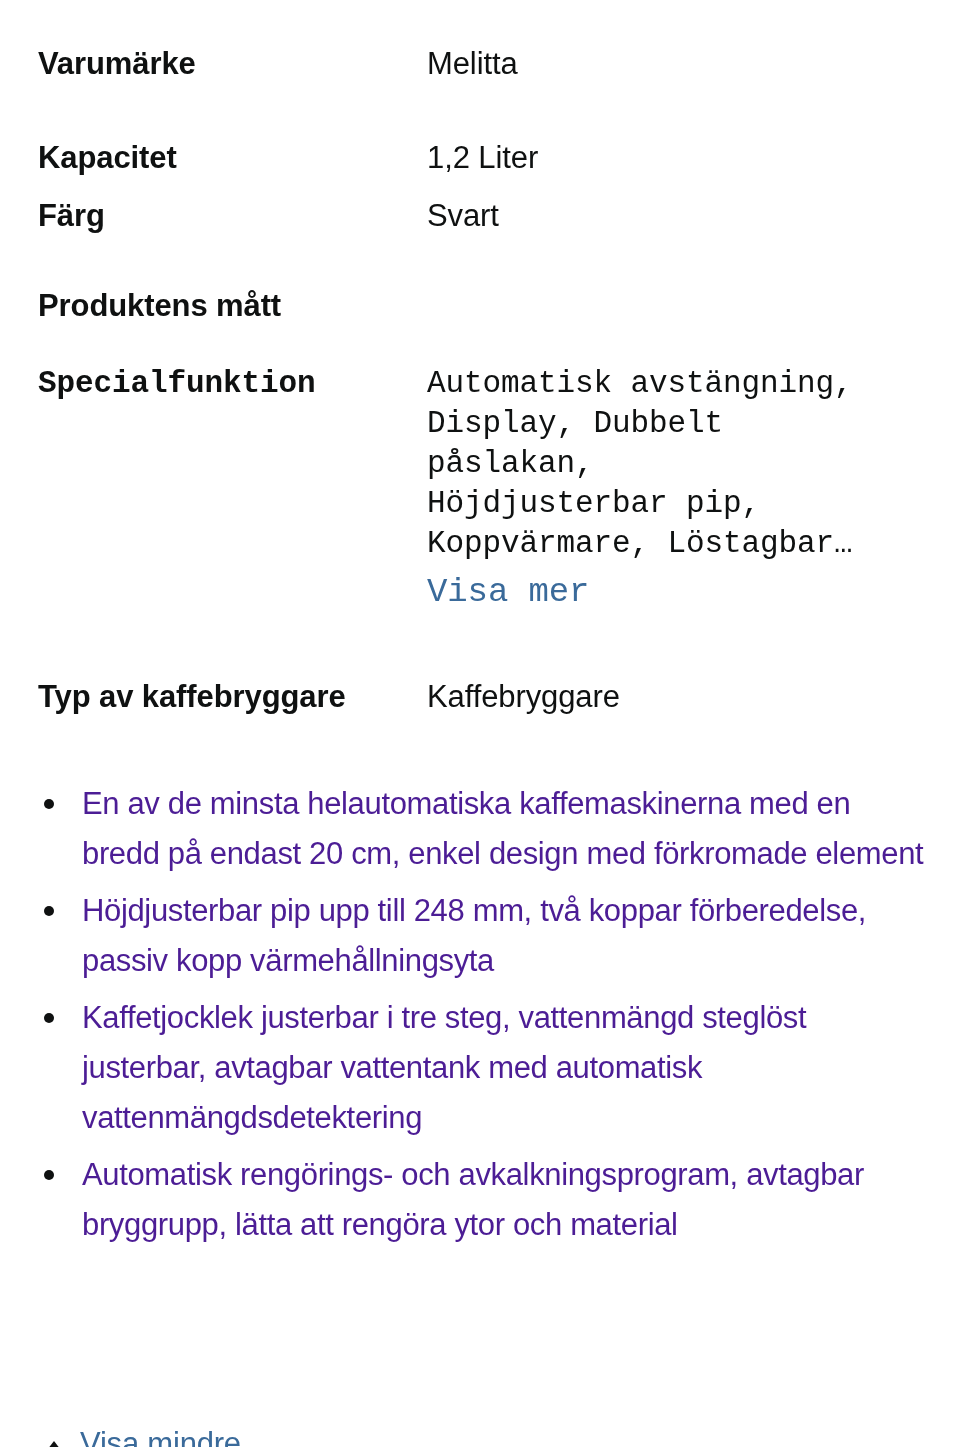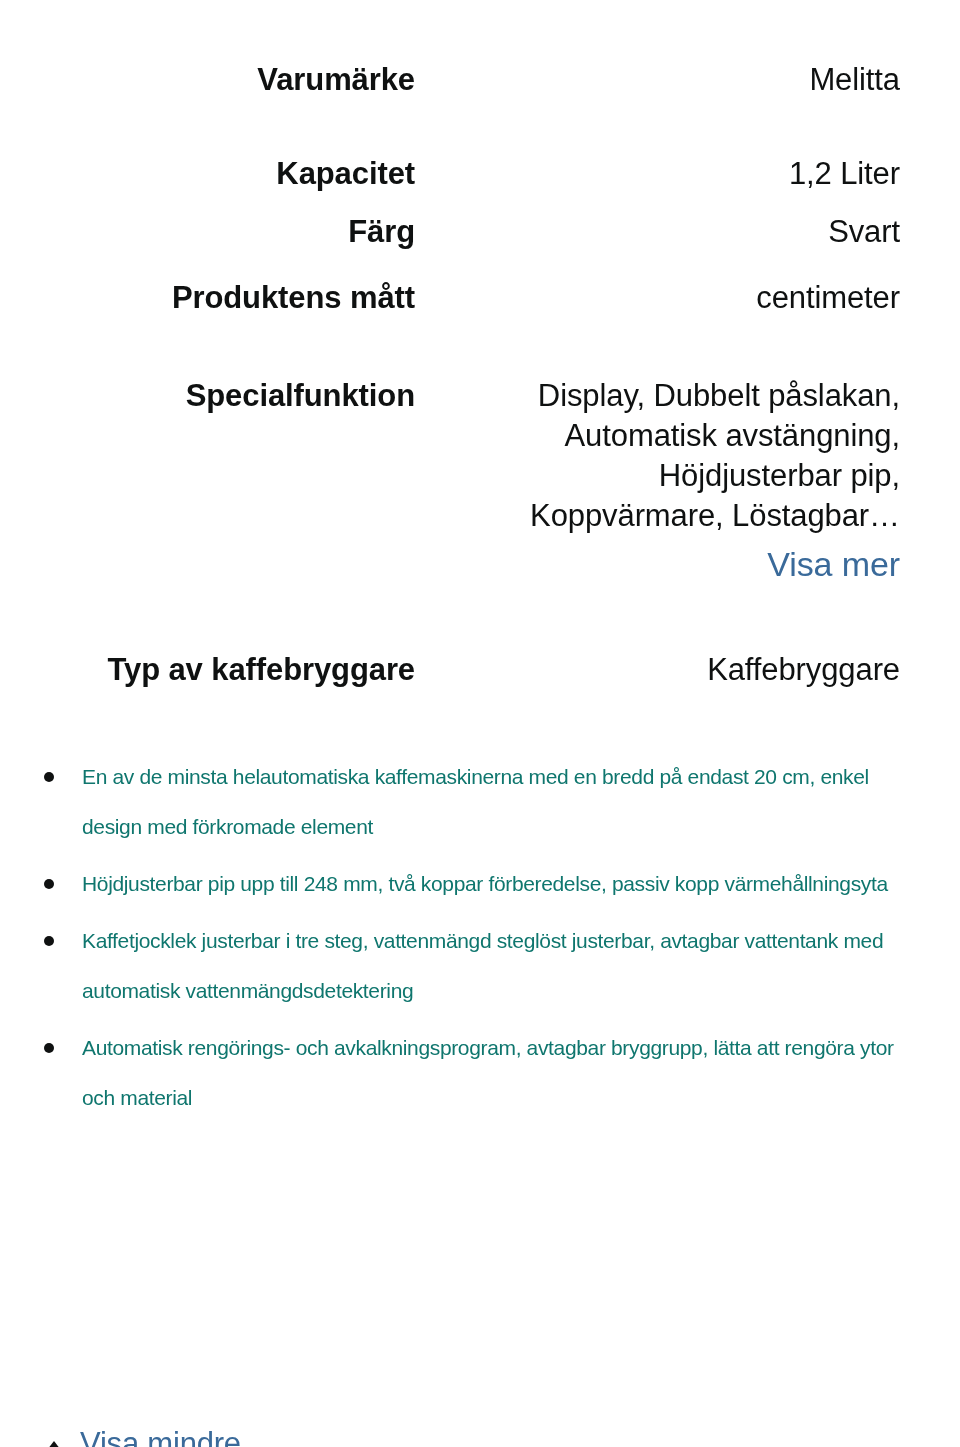--- a/index.html
+++ b/index.html
@@ -20,24 +20,23 @@
   .page {
     position: relative;
     width: 960px;
     height: 1447px;
     overflow: hidden;
     background: #ffffff;
   }
 
   
   .spec-table {
-    padding-top: 60px;
-    width: 960px;
-    box-sizing: border-box;
-    text-align: right;
+    padding-top: 44px;
+    width: 960px;
+    box-sizing: border-box;
   }
   .spec-row {
     display: flex;
     align-items: flex-start;
     padding: 0 0 0 38px;
     box-sizing: border-box;
   }
   .spec-label {
     width: 389px;
     flex: 0 0 389px;
@@ -60,22 +59,22 @@
     color: #0f1111;
     letter-spacing: -0.1px;
     padding-right: 60px;
     box-sizing: border-box;
   }
 
   
   .row-brand      { margin-top: 0px;  }
   .row-capacity   { margin-top: 54px; }
   .row-color      { margin-top: 18px; }
-  .row-dims       { margin-top: 26px; }
-  .row-special    { margin-top: 58px; }
+  .row-dims       { margin-top: 50px; }
+  .row-special    { margin-top: 38px; font-family: Liberation Mono, monospace; }
   .row-type       { margin-top: 64px; }
 
   .value-line { display: block; }
 
   .show-more-link {
     display: inline-block;
     margin-top: 9px;
     font-size: 34px;
     line-height: 38px;
     font-weight: 400;
@@ -89,24 +88,24 @@
   .feature-list {
     margin: 0;
     padding: 62px 0 0 0;
     list-style: none;
   }
   .feature-item {
     position: relative;
     padding-left: 82px;
     padding-right: 32px;
     margin-bottom: 7px;
-    font-size: 21px;
+    font-size: 31px;
     line-height: 50px;
     font-weight: 400;
-    color: #0f766e;
+    color: #4c1d95;
     letter-spacing: -0.35px;
   }
   .feature-item .dot {
     position: absolute;
     left: 44px;
     top: 20px;
     width: 10px;
     height: 10px;
     border-radius: 50%;
     background: #0f1111;
@@ -167,29 +166,28 @@
     <div class="spec-row row-color">
       <div class="spec-label">Färg</div>
       <div class="spec-value">
         <span class="value-line">Svart</span>
       </div>
     </div>
 
     <div class="spec-row row-dims">
       <div class="spec-label">Produktens mått</div>
       <div class="spec-value">
-        <span class="value-line">centimeter</span>
       </div>
     </div>
 
     <div class="spec-row row-special">
       <div class="spec-label semi">Specialfunktion</div>
       <div class="spec-value">
+        <span class="value-line">Automatisk avstängning,</span>
         <span class="value-line">Display, Dubbelt påslakan,</span>
-        <span class="value-line">Automatisk avstängning,</span>
         <span class="value-line">Höjdjusterbar pip,</span>
         <span class="value-line">Koppvärmare, Löstagbar…</span>
         <a class="show-more-link" href="#">Visa mer</a>
       </div>
     </div>
 
     <div class="spec-row row-type">
       <div class="spec-label">Typ av kaffebryggare</div>
       <div class="spec-value">
         <span class="value-line">Kaffebryggare</span>

